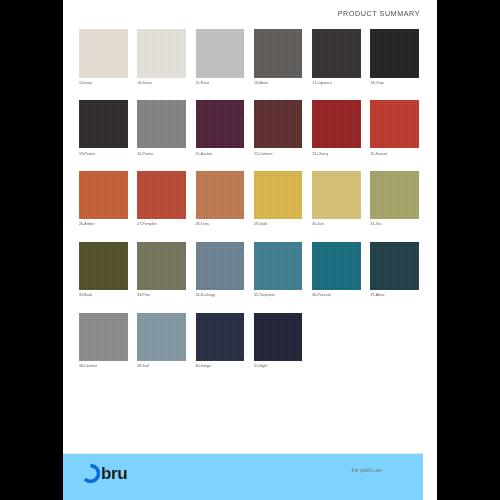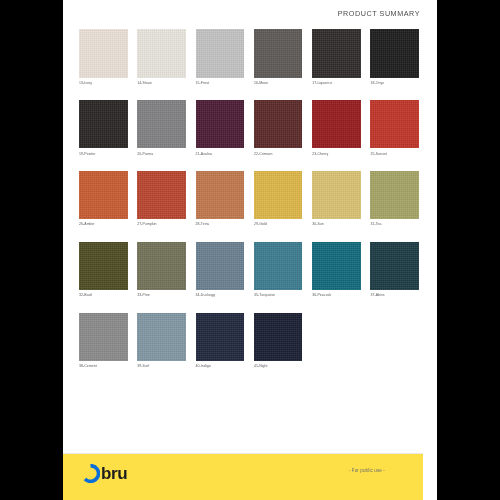--- a/index.html
+++ b/index.html
@@ -87,21 +87,21 @@
     white-space: nowrap;
     line-height: 5px;
   }
 
   .footer {
     position: absolute;
     left: 0;
     bottom: 0;
     width: 360px;
     height: 46px;
-    background: #fde047;
+    background: #7dd3fc;
     border-top: 1px solid #e8e8e8;
   }
   .footer-logo {
     position: absolute;
     left: 18px;
     top: 10px;
     display: flex;
     align-items: center;
     gap: 1px;
   }

